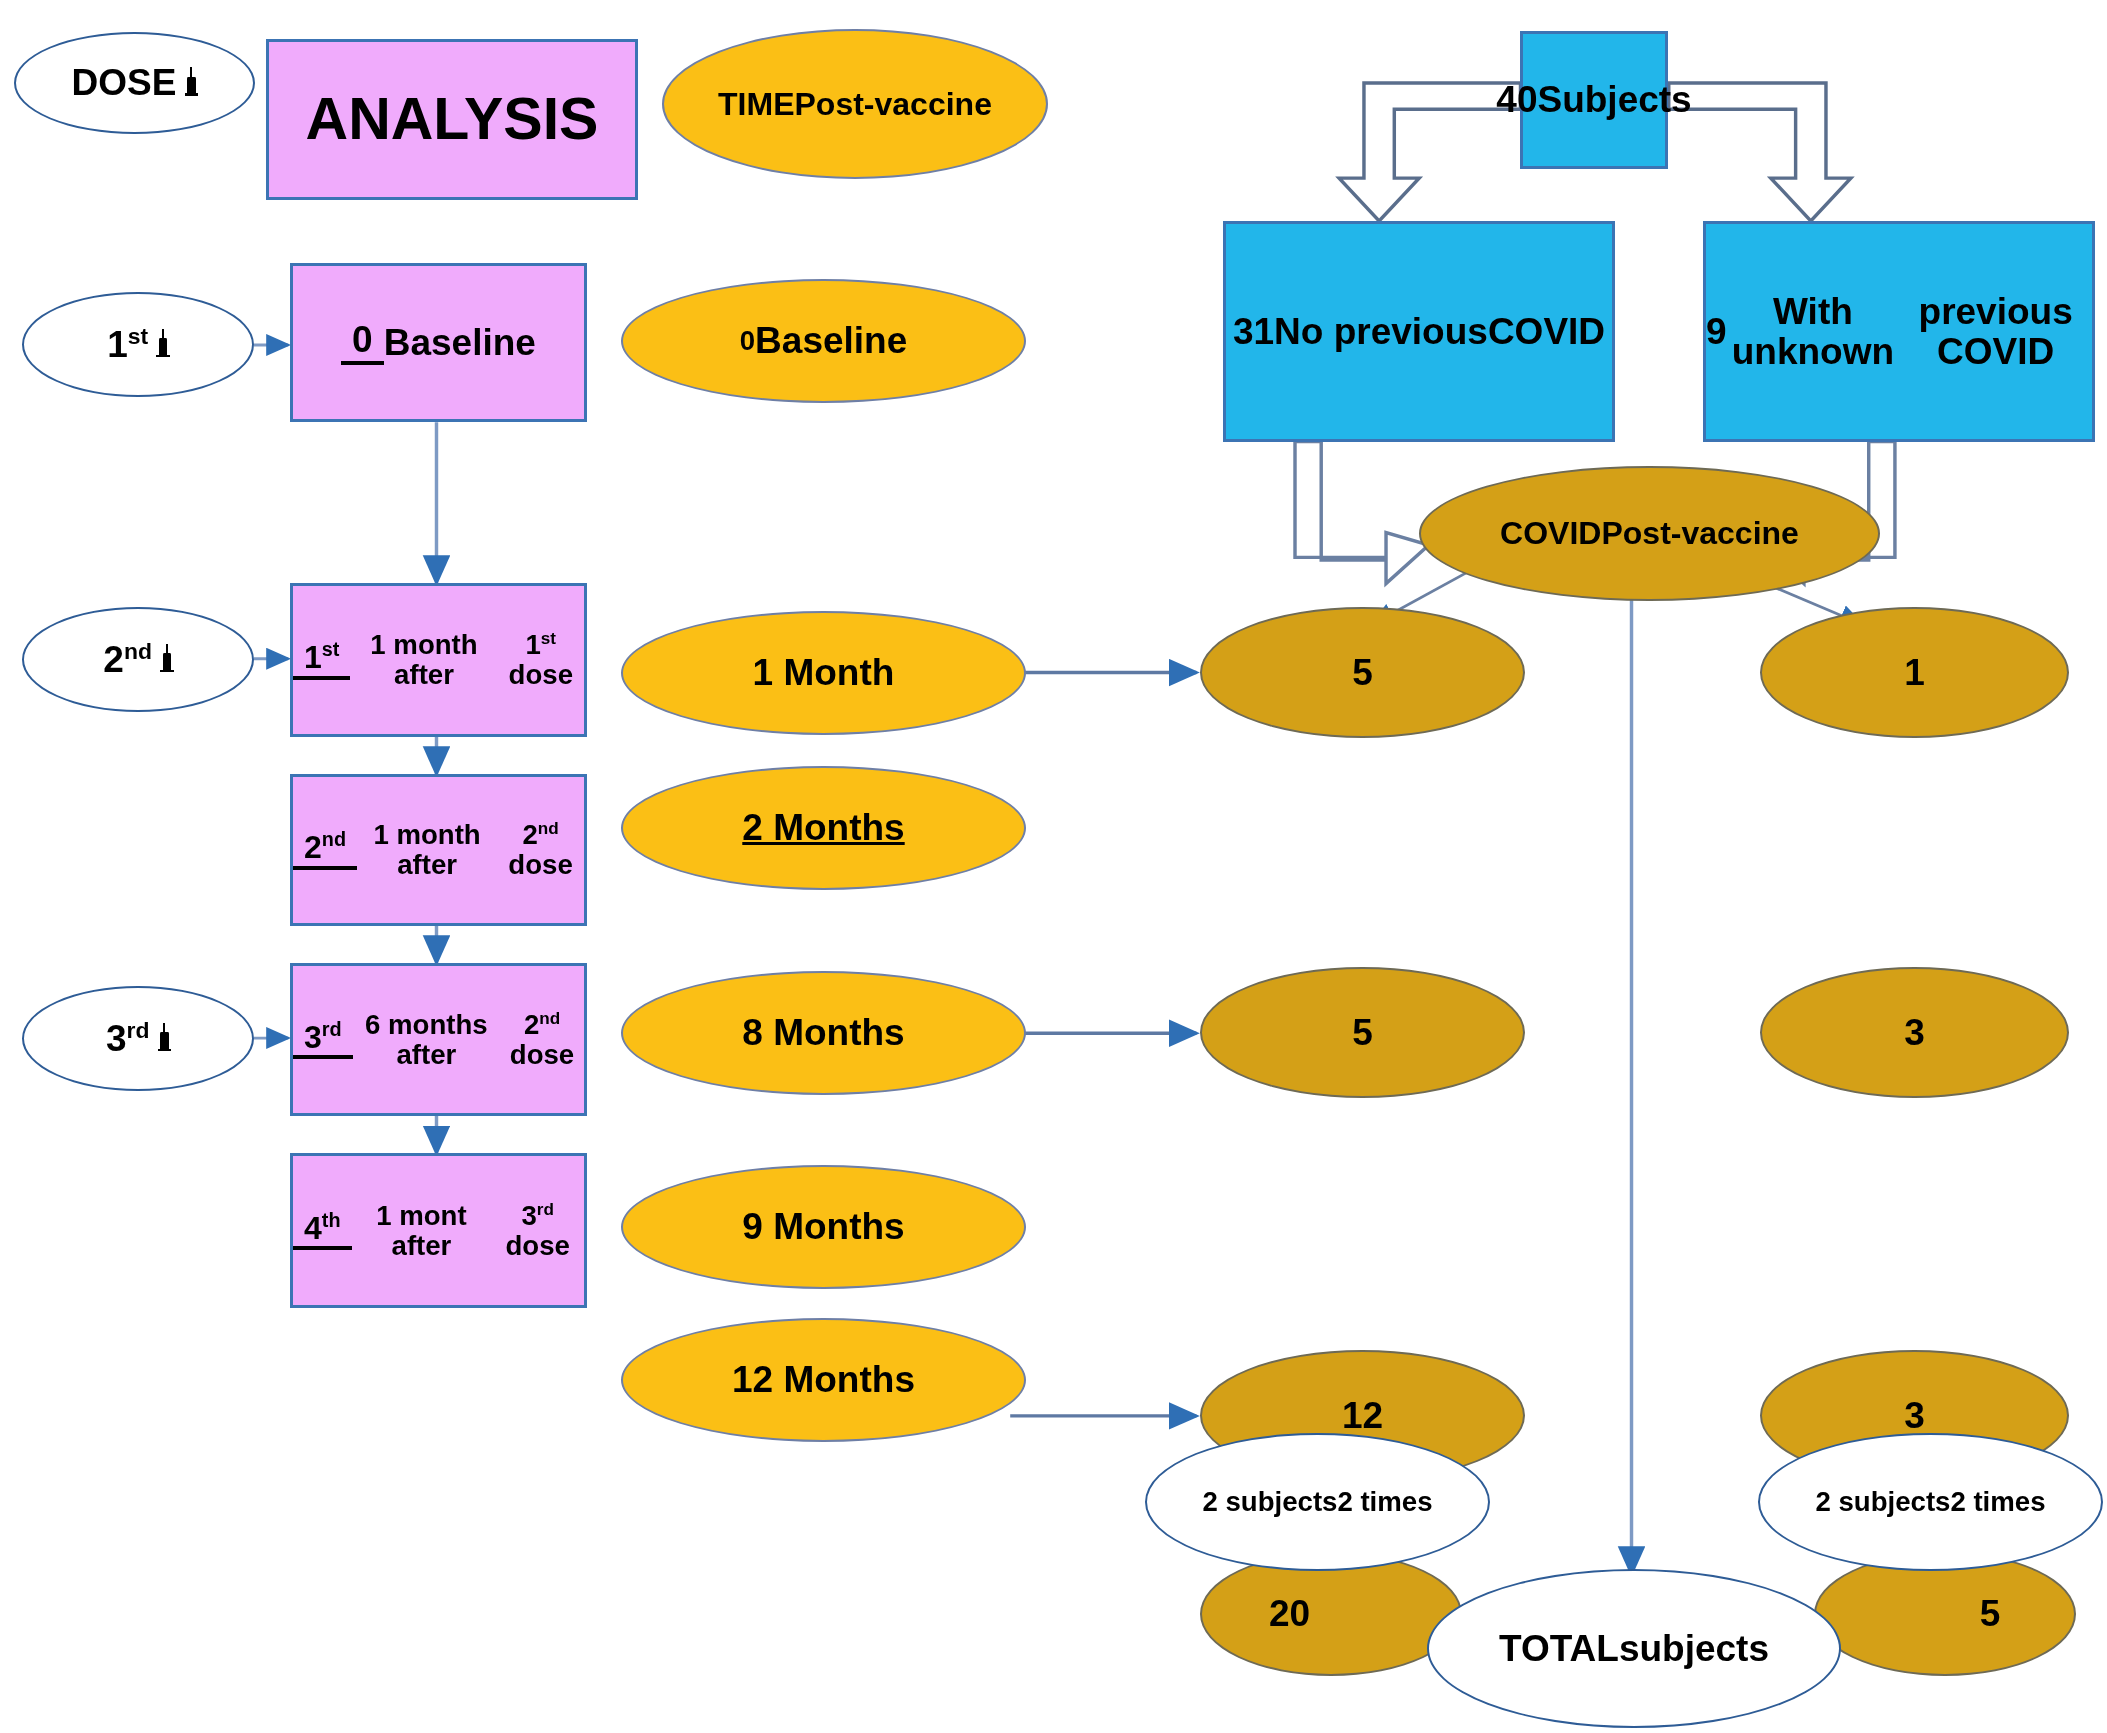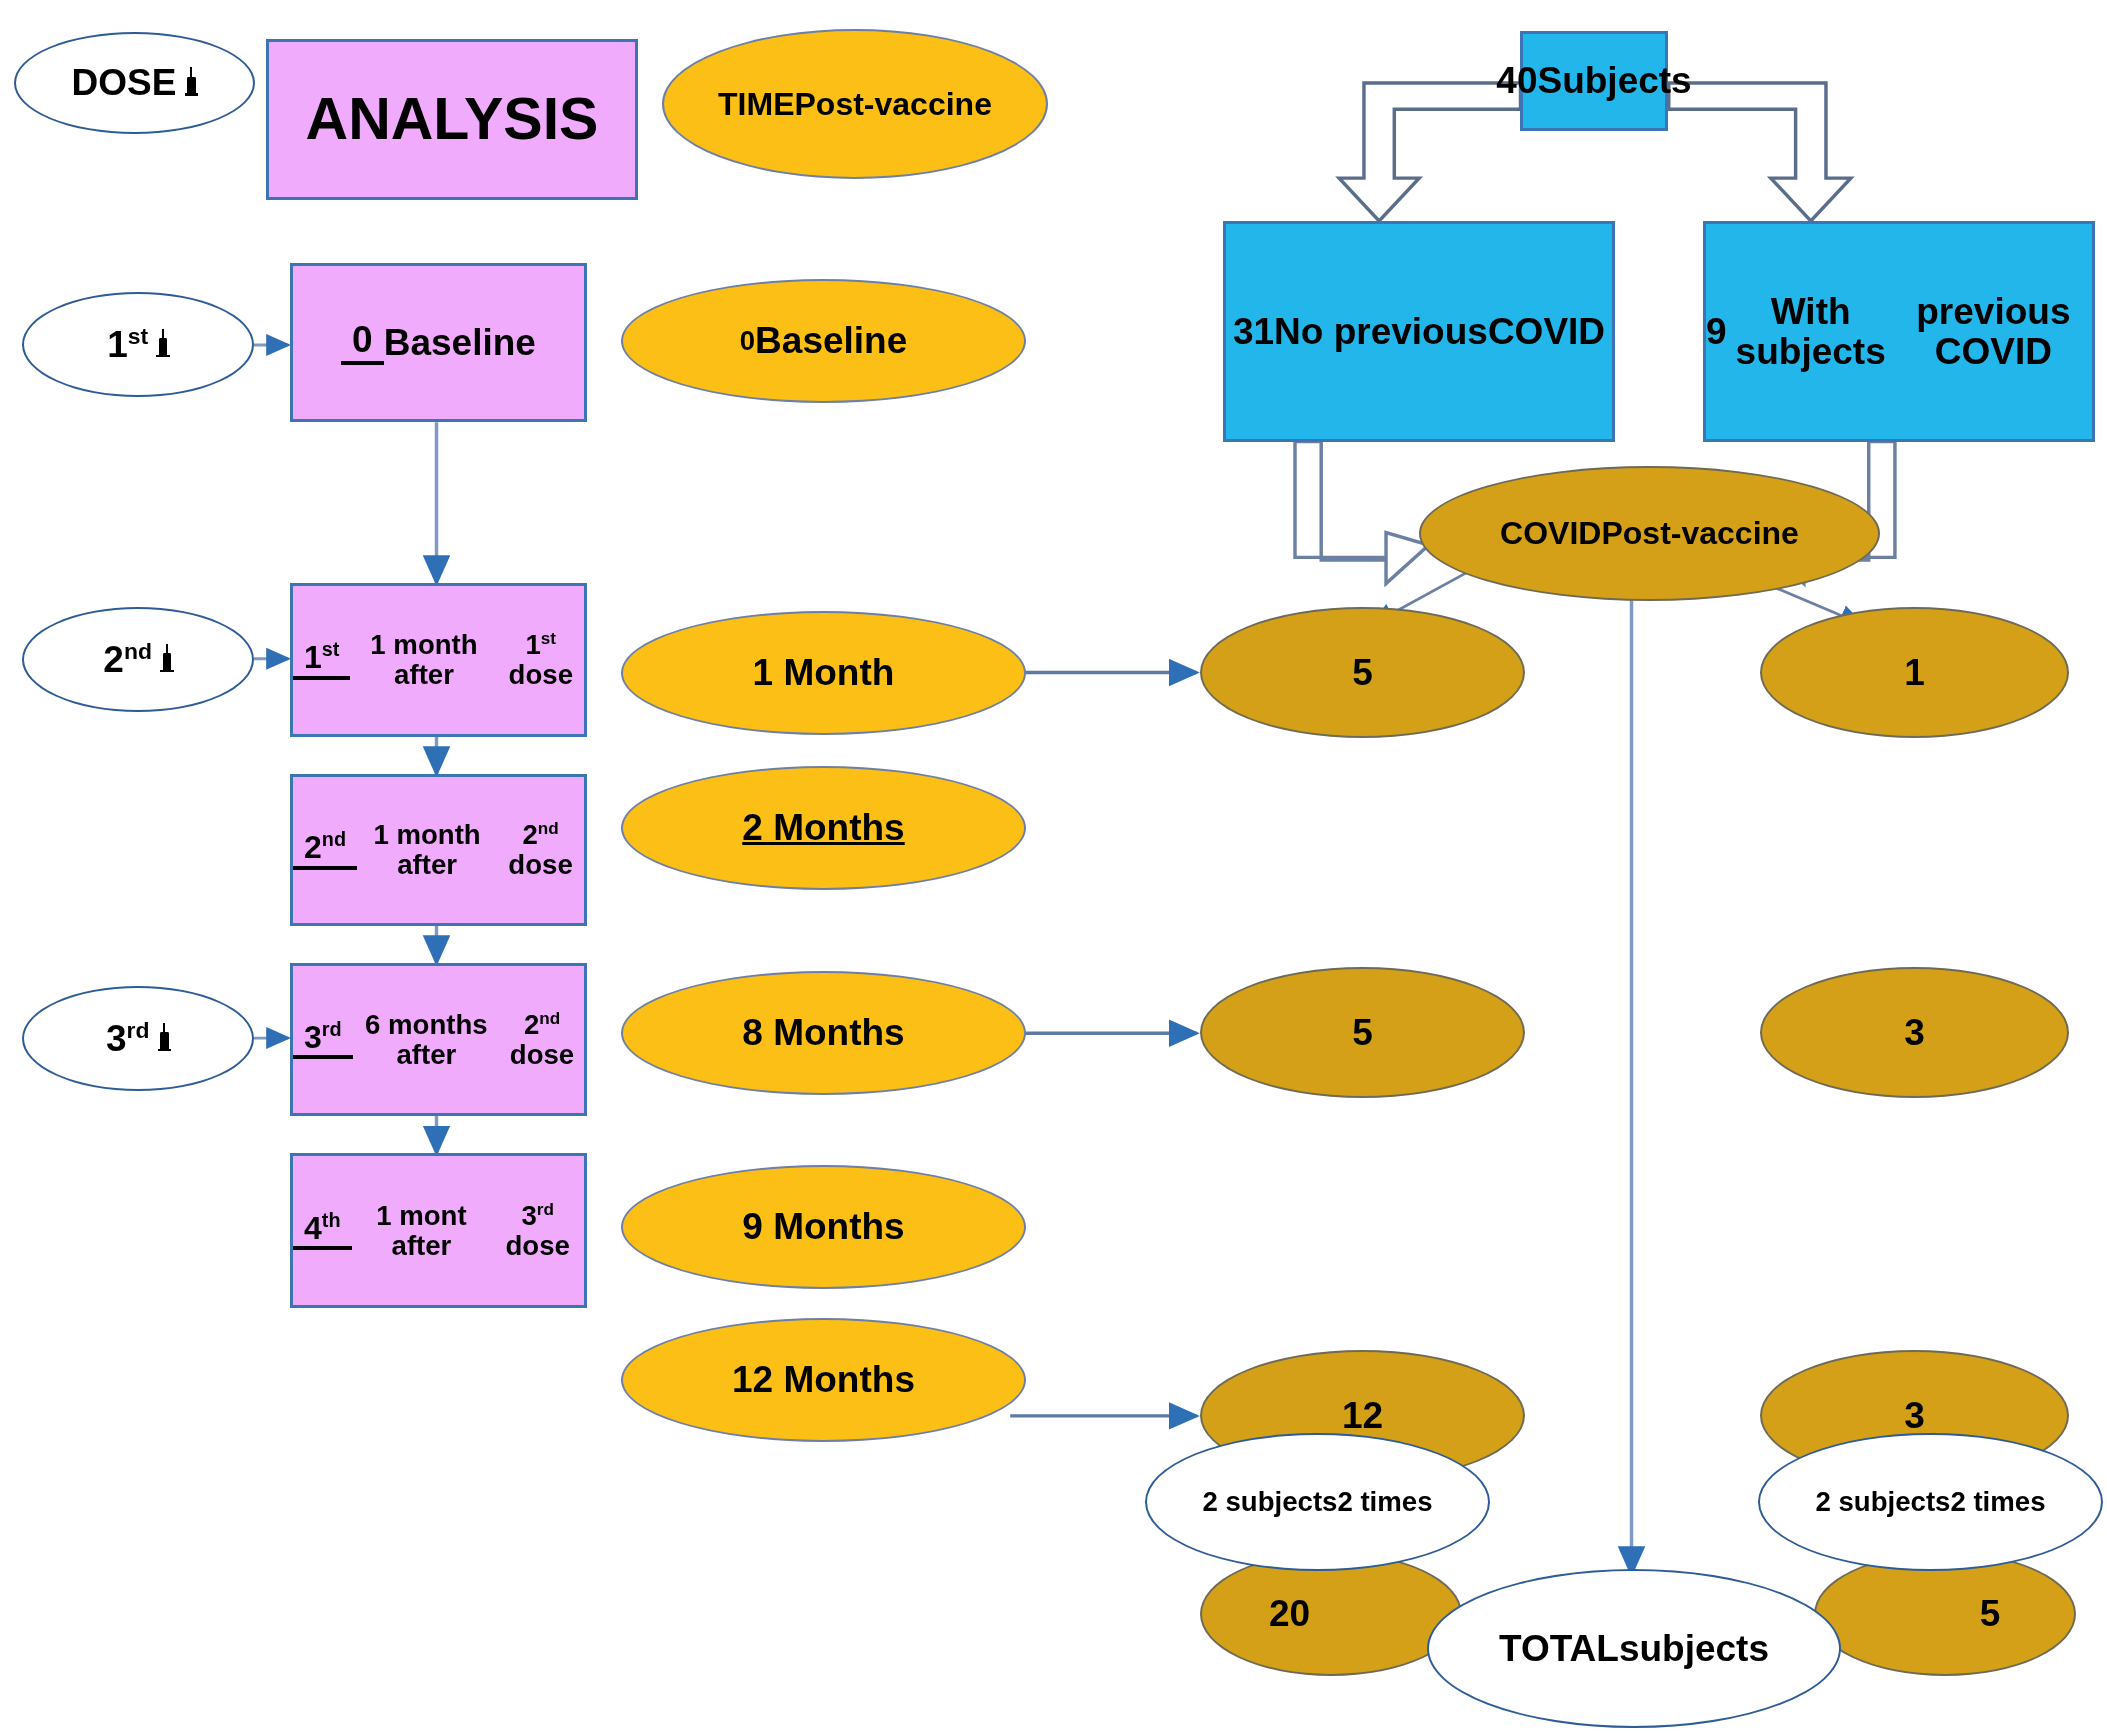--- a/index.html
+++ b/index.html
@@ -164,34 +164,34 @@
   </div>
 
   <div class="node ell ell-orange" style="left:621px;top:1165px;width:405px;height:124px;">
     <span class="med">9 Months</span>
   </div>
 
   <div class="node ell ell-orange" style="left:621px;top:1318px;width:405px;height:124px;">
     <span class="med">12 Months</span>
   </div>
 
-  <div class="node rect-blue stack" style="left:1520px;top:31px;width:148px;height:100px;text-align:right;">
+  <div class="node rect-blue stack" style="left:1520px;top:31px;width:148px;height:138px;text-align:right;">
     <span class="med">40</span>
     <span class="med">Subjects</span>
   </div>
 
   <div class="node rect-blue stack" style="left:1223px;top:221px;width:392px;height:221px;">
     <span class="med">31</span>
     <span class="med">No previous</span>
     <span class="med">COVID</span>
   </div>
 
   <div class="node rect-blue stack" style="left:1703px;top:221px;width:392px;height:221px;">
     <span class="med">9</span>
-    <span class="med">With subjects</span>
+    <span class="med">With unknown</span>
     <span class="med">previous COVID</span>
   </div>
 
   <div class="node ell ell-dark stack" style="left:1419px;top:466px;width:461px;height:135px;">
     <span class="sm">COVID</span>
     <span class="sm">Post-vaccine</span>
   </div>
 
   <div class="node ell ell-dark" style="left:1200px;top:607px;width:325px;height:131px;">
     <span class="med">5</span>

